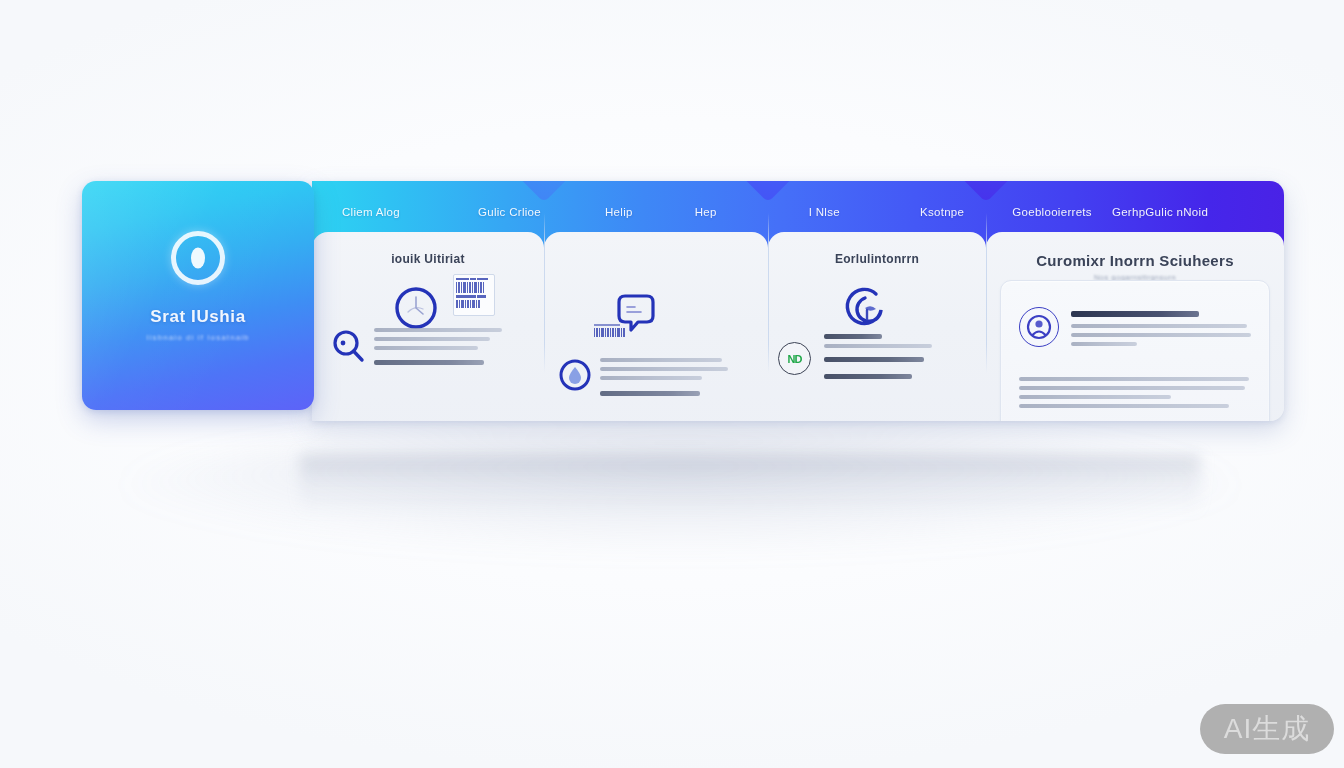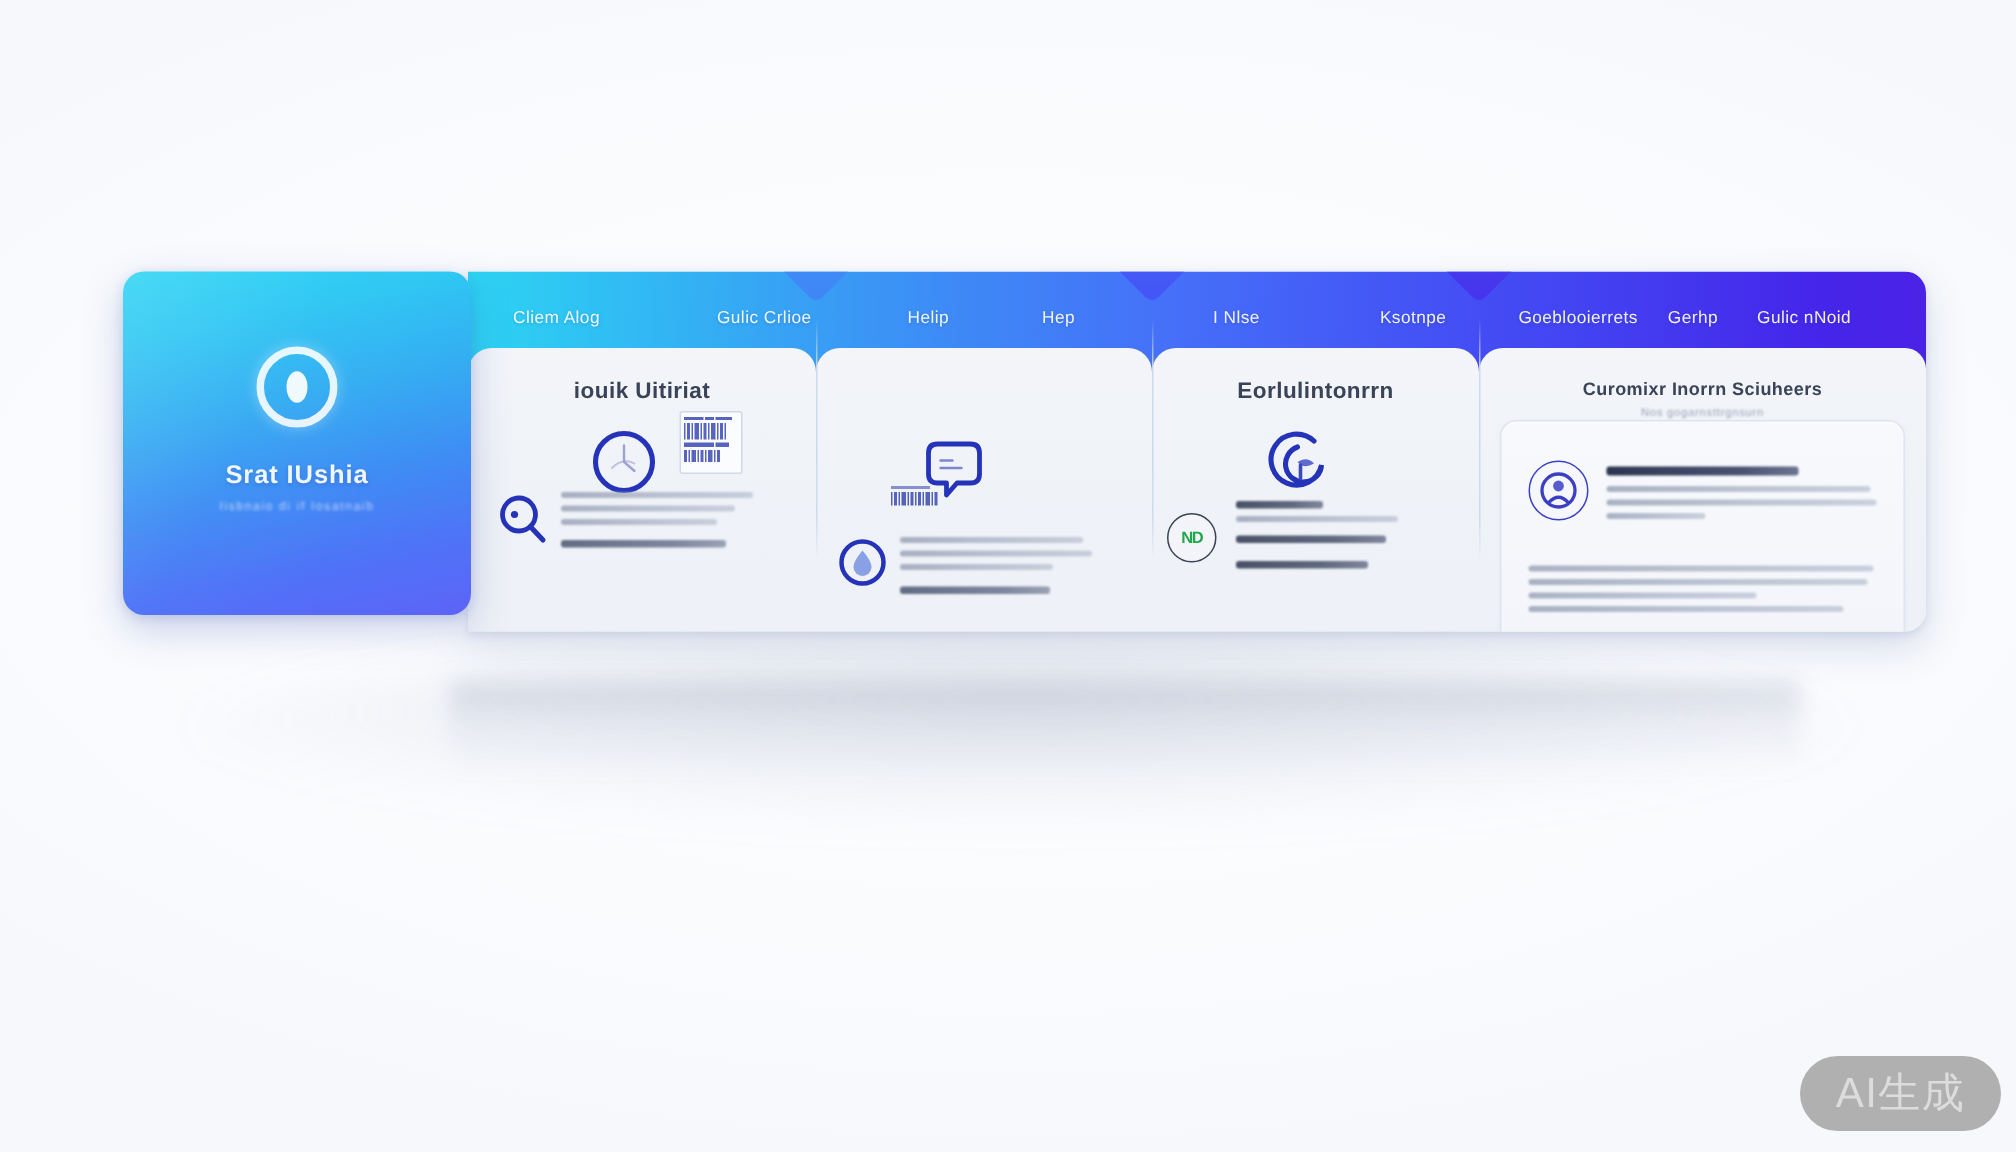--- a/index.html
+++ b/index.html
@@ -180,21 +180,21 @@
     text-shadow: 0 1px 2px rgba(30,50,140,0.25);
     cursor: pointer;
   }
   .nav-sp-1 { margin-right: 78px; }
   .nav-sp-2 { margin-right: 64px; }
   .nav-sp-3 { margin-right: 62px; }
   .nav-sp-4 { margin-right: 92px; }
   .nav-sp-5 { margin-right: 80px; }
   .nav-sp-6 { margin-right: 48px; }
   .nav-sp-7 { margin-right: 20px; }
-  .nav-sp-8 { margin-right: 26px; }
+  .nav-sp-8 { }
 
   
   .cards {
     position: absolute;
     left: 0;
     top: 51px;
     width: 972px;
     height: 231px;
     display: flex;
     z-index: 2;
@@ -252,35 +252,35 @@
   
   .card-head {
     position: absolute;
     left: 0; right: 0;
     top: 20px;
     text-align: center;
     padding: 0 14px;
   }
   .card-title {
     color: #3a4358;
-    font-size: 15px;
+    font-size: 12px;
     font-weight: 600;
     letter-spacing: 0.3px;
     filter: blur(0.45px);
     white-space: nowrap;
   }
   .card-sub {
     margin-top: 4px;
     color: #9aa4b8;
     font-size: 7.5px;
     letter-spacing: 0.5px;
     filter: blur(0.8px);
     white-space: nowrap;
   }
-  .card.c4 .card-title { font-size: 12px; }
+  .card.c4 .card-title { font-size: 15px; }
 
   
   .ic { position: absolute; }
   .ic svg { display: block; }
 
   
   .tblock { position: absolute; }
   .tline {
     height: 4px;
     border-radius: 2px;

